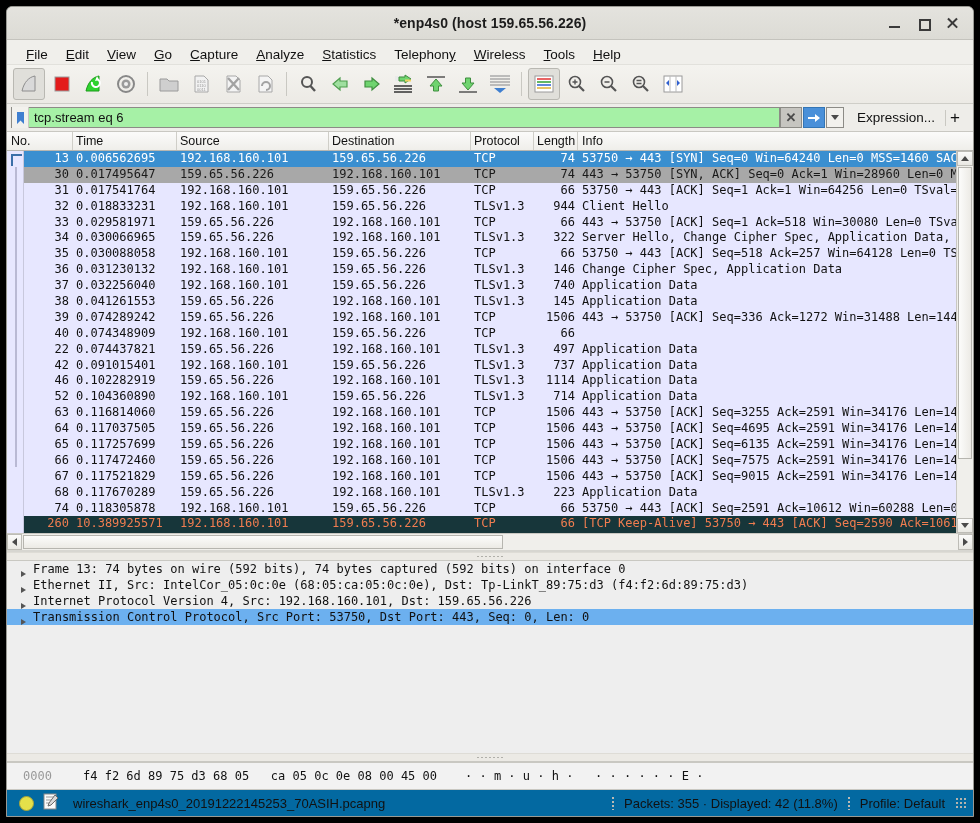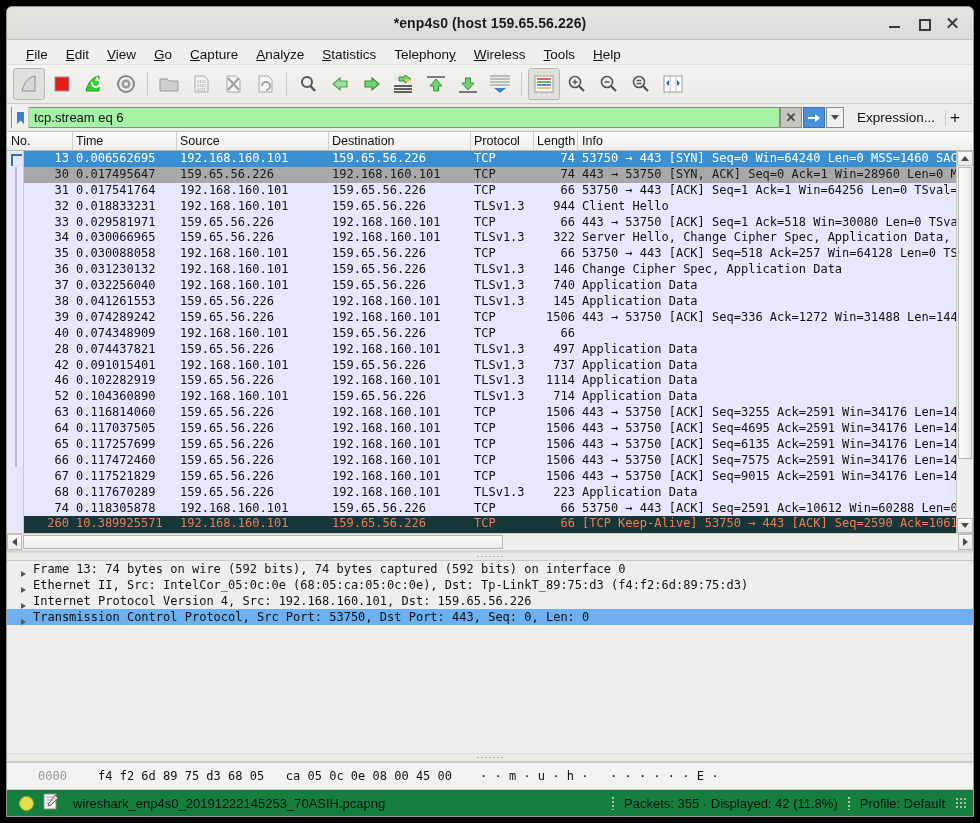--- a/index.html
+++ b/index.html
@@ -230,27 +230,27 @@
   .dtri{width:0;height:0;border-top:3.5px solid transparent;border-bottom:3.5px solid transparent;border-left:5px solid #555;margin-right:7px;flex:0 0 auto;}
 
   
   .hexpane {
     flex:0 0 auto; height:26px; background:#f2f2f2;
     border-top:1px solid #c9c8c2;
     font-family:"DejaVu Sans Mono", monospace; font-size:12px;
     position:relative;
     display:flex; align-items:center;
   }
-  .hex-off{color:#999;padding-left:31px;width:60px;}
+  .hex-off{color:#999;padding-left:16px;width:60px;}
   .hex-bytes{color:#111;white-space:pre;}
   .hex-ascii{color:#111;white-space:pre;padding-left:28px;}
 
   
   .statusbar {
-    height:26px;background:#15803d;border-top:1px solid #c9c8c2;
+    height:26px;background:#0369a1;border-top:1px solid #c9c8c2;
     display:flex;align-items:center;font-size:13px;color:#111;
     flex:0 0 auto;
   }
   .sb-dot{width:13px;height:13px;border-radius:50%;background:#e4e04a;border:1px solid #a8a43a;margin-left:12px;flex:0 0 auto;}
   .sb-doc{margin-left:8px;flex:0 0 auto;}
   .sb-file{margin-left:14px;}
   .sb-sep{width:2px;height:14px;margin:0 10px;
      background-image:radial-gradient(#bbbab4 45%,transparent 46%);background-size:2px 4px;flex:0 0 auto;}
   .sb-right{margin-left:auto;display:flex;align-items:center;}
   .grip{width:12px;height:12px;margin:0 6px 0 10px;
@@ -558,21 +558,21 @@
           </div>
           <div class="prow">
             <div class="cell c-no">40</div>
             <div class="cell c-time">0.074348909</div>
             <div class="cell c-src">192.168.160.101</div>
             <div class="cell c-dst">159.65.56.226</div>
             <div class="cell c-prot">TCP</div>
             <div class="cell c-len">66</div>
           </div>
           <div class="prow">
-            <div class="cell c-no">28</div>
+            <div class="cell c-no">22</div>
             <div class="cell c-time">0.074437821</div>
             <div class="cell c-src">159.65.56.226</div>
             <div class="cell c-dst">192.168.160.101</div>
             <div class="cell c-prot">TLSv1.3</div>
             <div class="cell c-len">497</div>
             <div class="cell c-info">Application Data</div>
           </div>
           <div class="prow">
             <div class="cell c-no">42</div>
             <div class="cell c-time">0.091015401</div>

